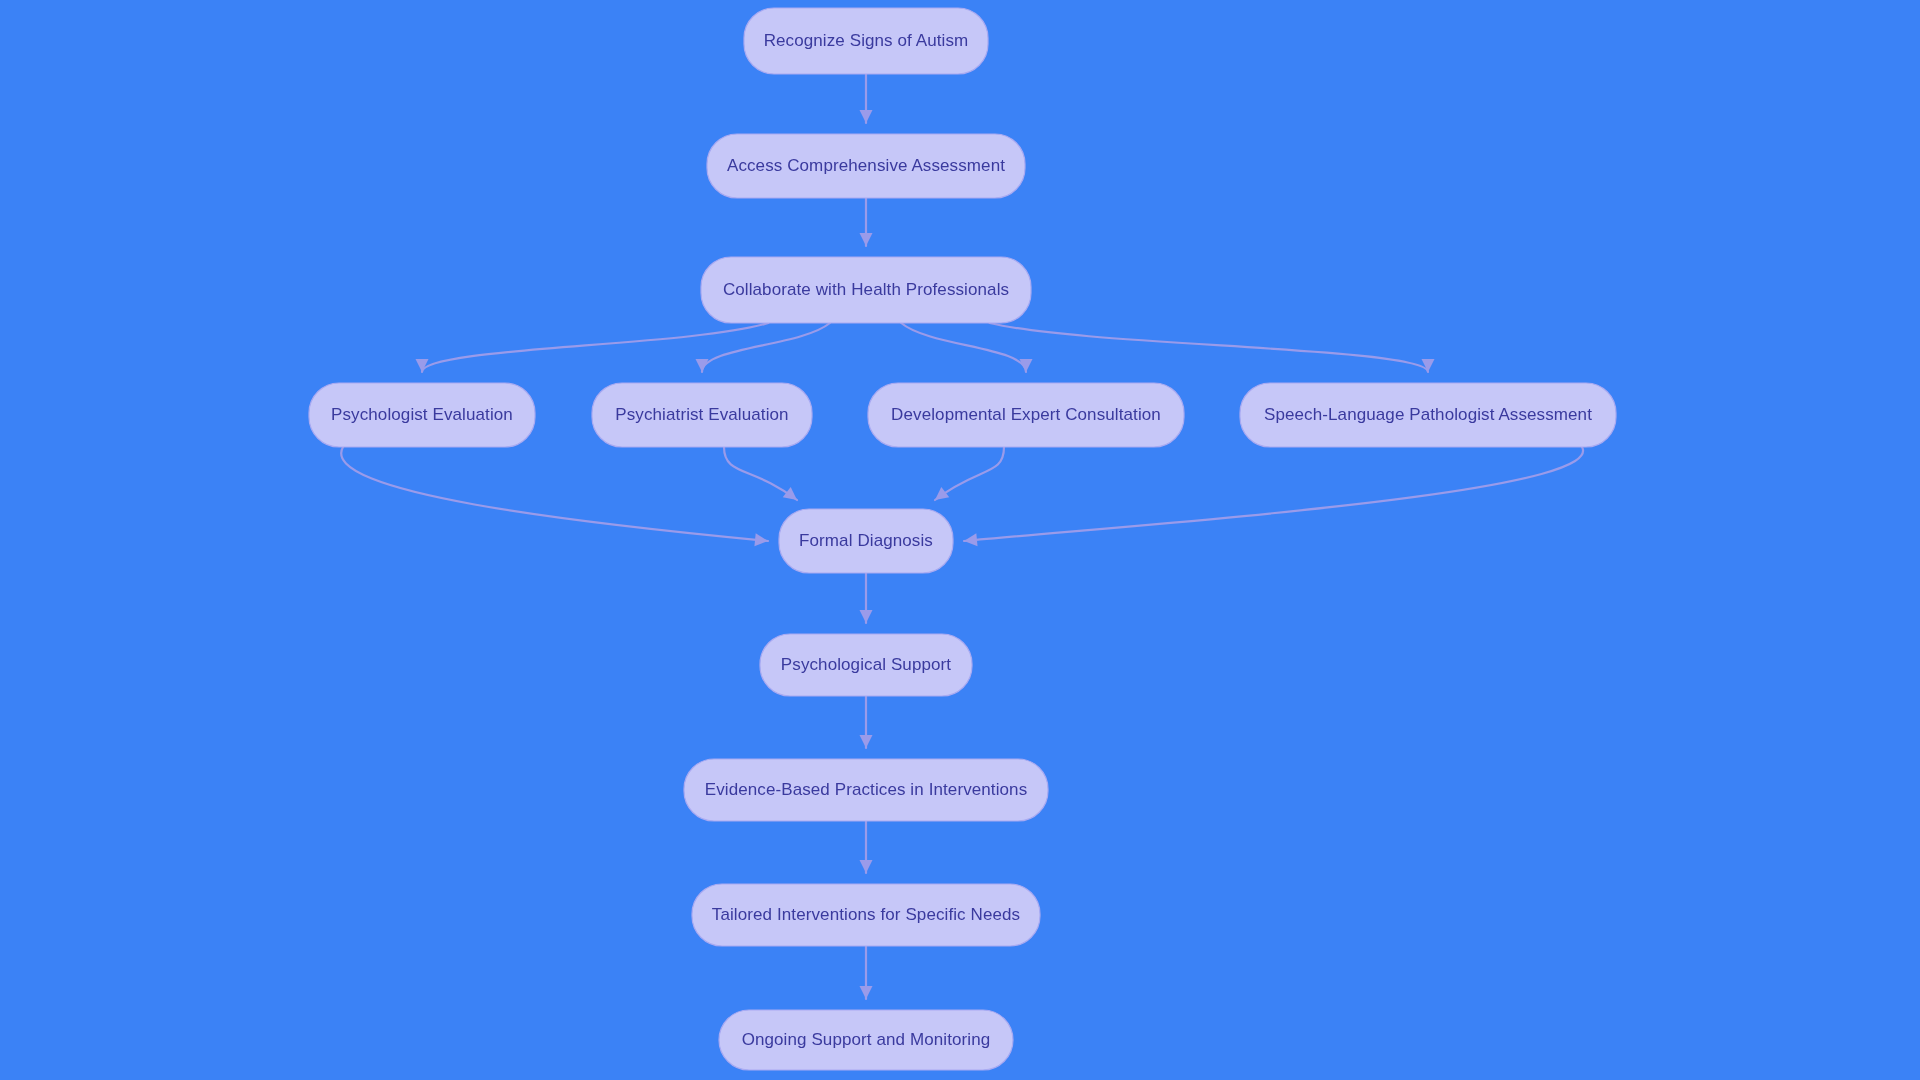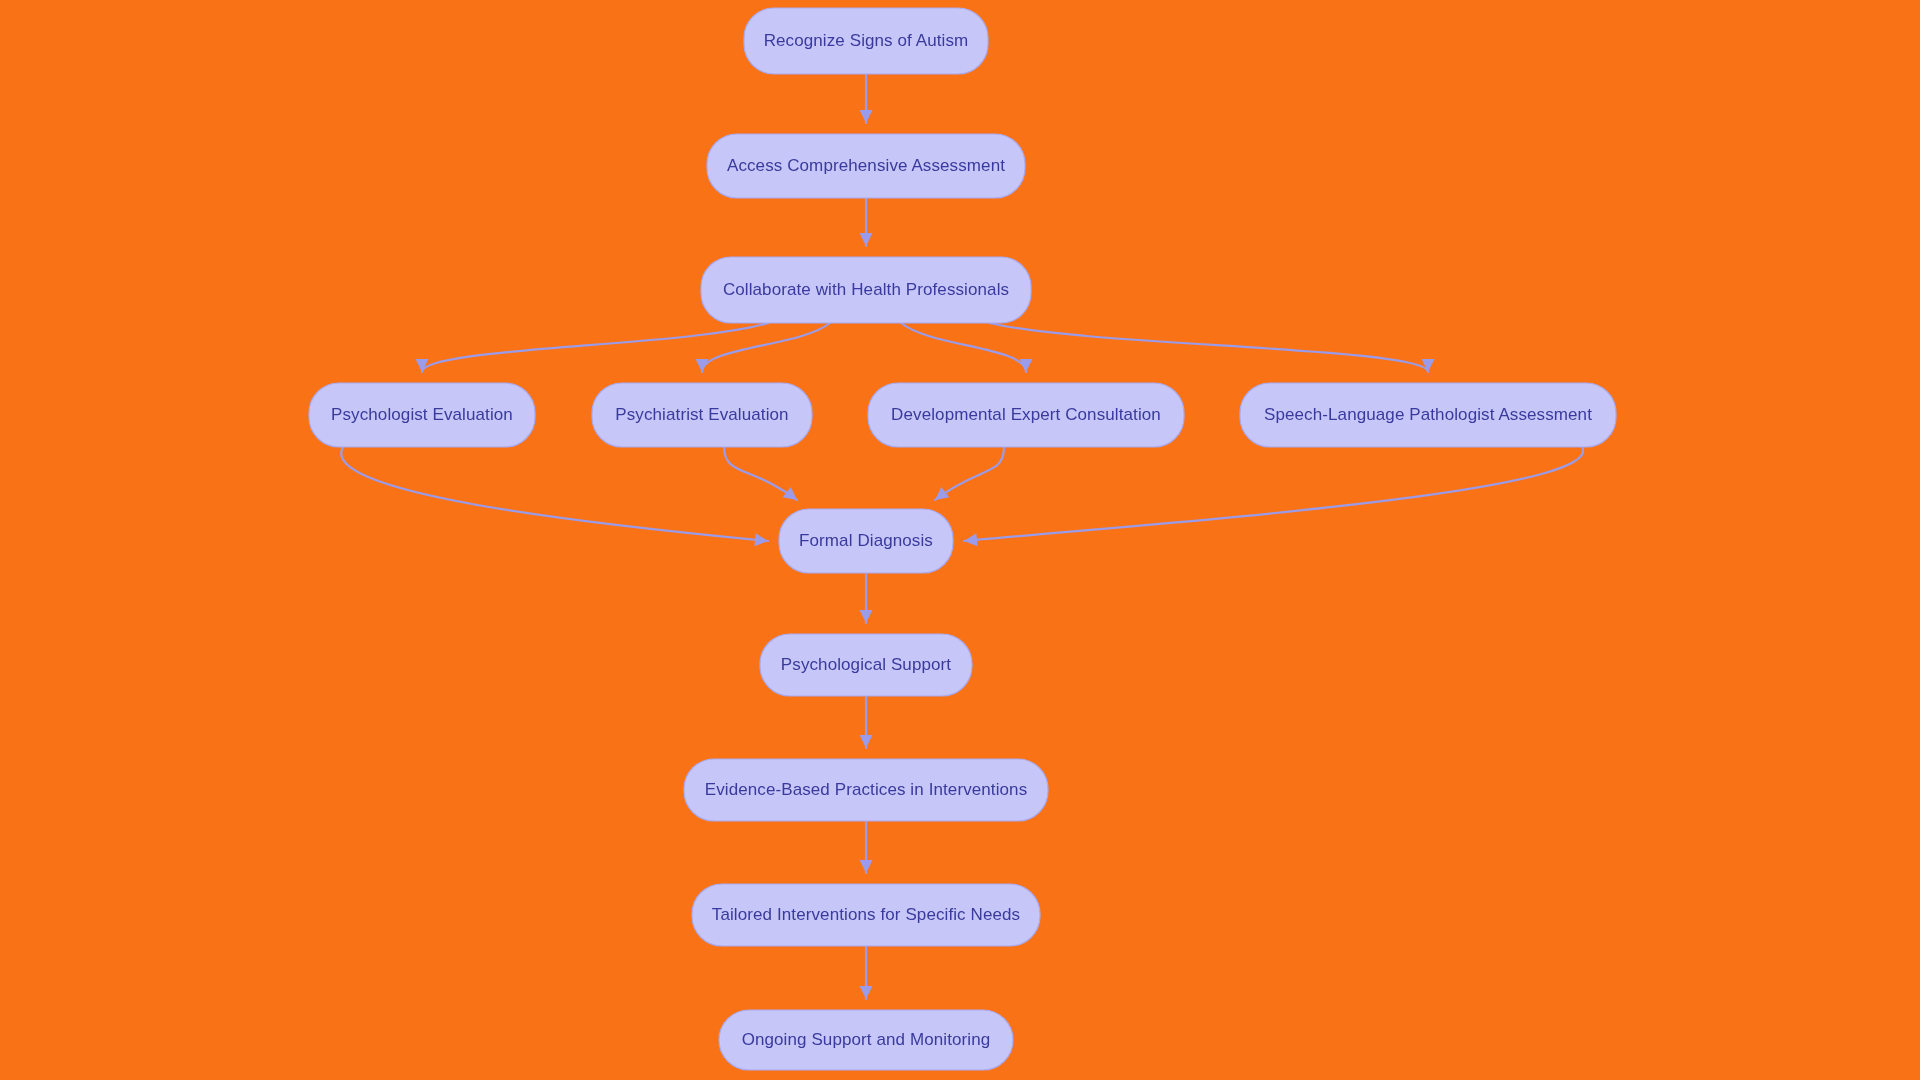--- a/index.html
+++ b/index.html
@@ -10,21 +10,21 @@
   body {
     width: 1920px;
     height: 1080px;
     overflow: hidden;
     font-family: "Liberation Sans", sans-serif;
   }
   #flowchart-root {
     position: relative;
     width: 1920px;
     height: 1080px;
-    background: #f97316;
+    background: #3b82f6;
   }
   svg#flow-svg {
     position: absolute;
     top: 0;
     left: 0;
     width: 1920px;
     height: 1080px;
     display: block;
   }
   .edge-path {

